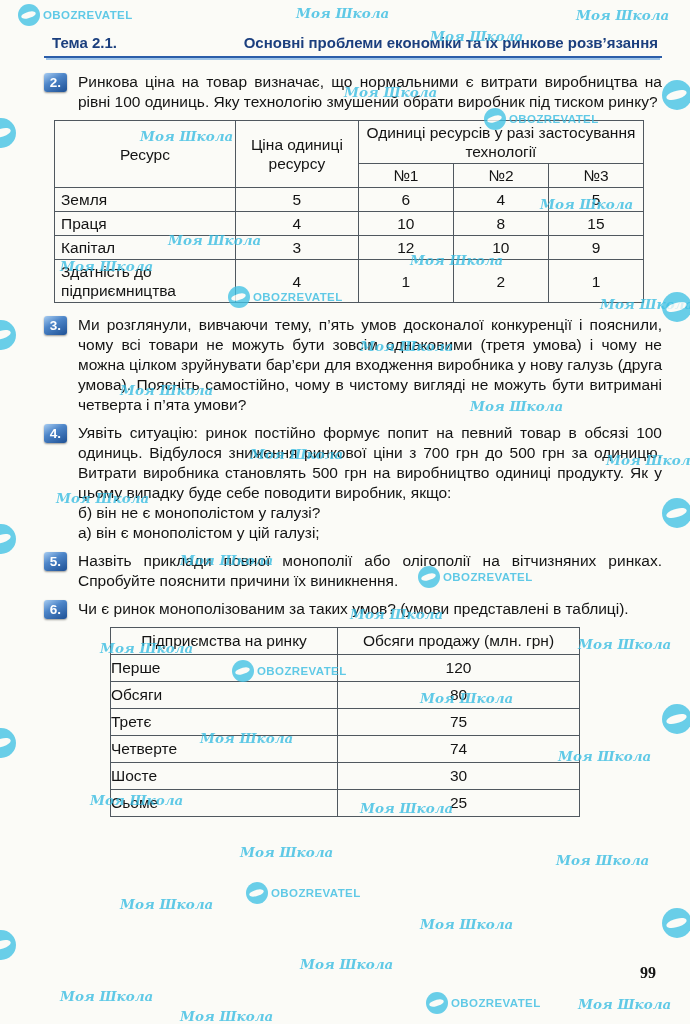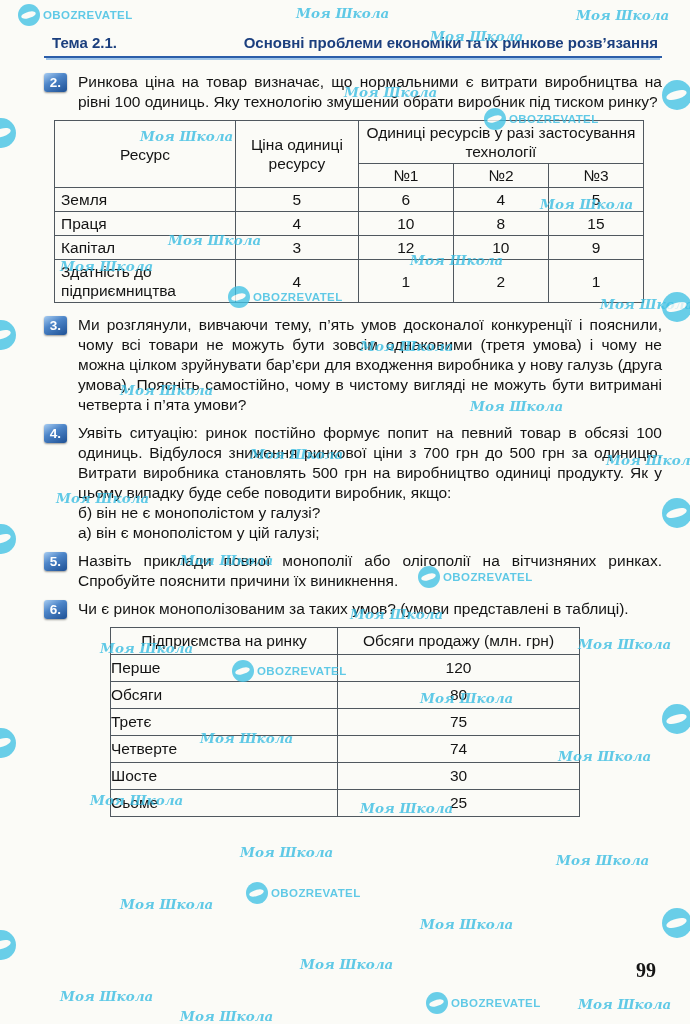--- a/index.html
+++ b/index.html
@@ -45,21 +45,21 @@
 
   .sales-table { margin: 6px 0 0 66px; width: 470px; }
   .sales-table th, .sales-table td { border: 1px solid #50585f; padding: 3px 0; line-height: 20px; }
   .sales-table th { text-align: center; }
   .c-comp { width: 226px; }
   .sales-table td.name { text-align: left; }
   .sales-table td.num { text-align: center; }
 
   .page-num {
     position: absolute; right: 34px; bottom: 42px; z-index: 1;
-    font-family: "Liberation Serif", serif; font-size: 20px; font-weight: bold; color: #151515;
+    font-family: "Liberation Serif", serif; font-size: 16px; font-weight: bold; color: #151515;
   }
 
   
   .watermark-layer { position: absolute; inset: 0; z-index: 2; pointer-events: none; }
   .wm-circle { position: relative; width: 22px; height: 22px; border-radius: 50%; background: #41c2e5; }
   .wm-circle::after {
     content: ""; position: absolute; left: 3px; top: 8px; width: 15px; height: 6px;
     background: #fbfbf7; border-radius: 60% / 70%; transform: rotate(-16deg);
   }
   .wm { position: absolute; opacity: .78; }

